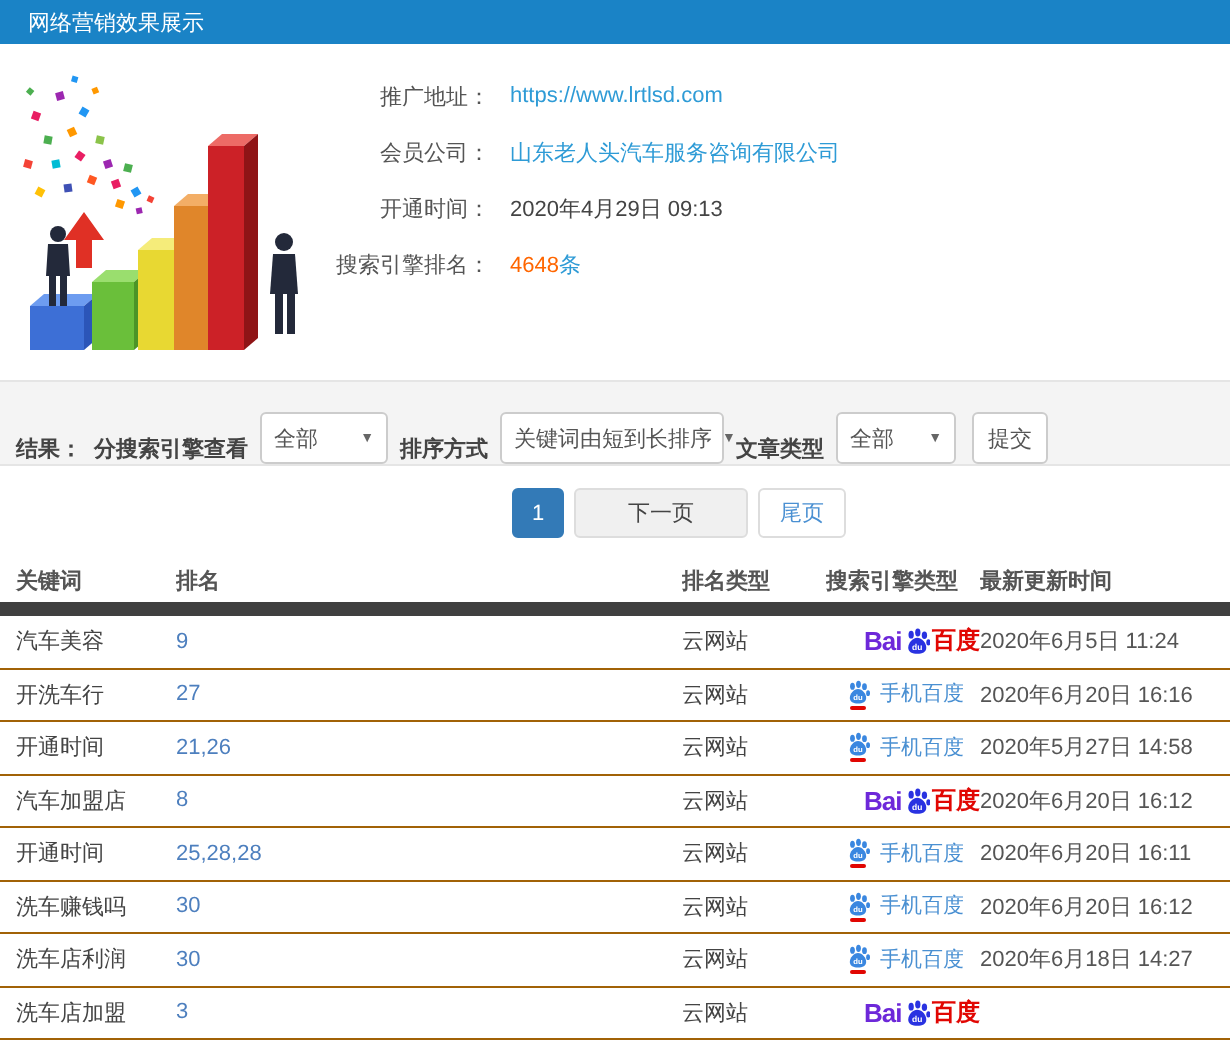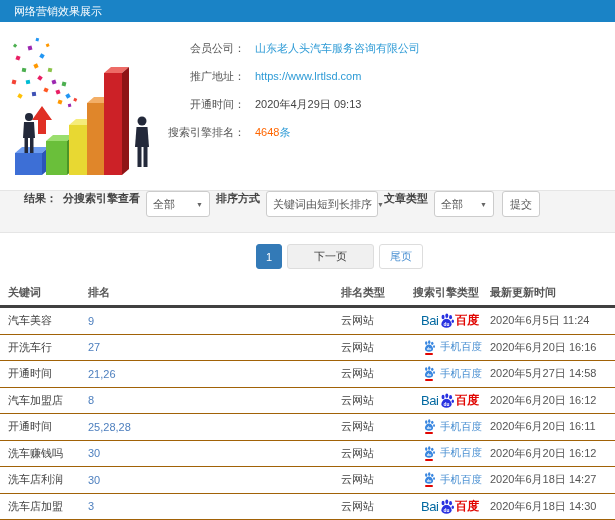--- a/index.html
+++ b/index.html
@@ -17,21 +17,21 @@
   .info-list { position:absolute; left:150px; top:12px; }
   .info-row { display:flex; height:28px; align-items:center; font-size:11px; }
   .info-label { width:95px; text-align:right; color:#555; }
   .info-value { margin-left:10px; color:#444; }
   .info-value.link { color:#2e9bd6; cursor:pointer; }
   .hl-num { color:#ff6600; }
   .hl-suffix { color:#2e9bd6; }
 
   
   .filterbar { height:43px; background:#f4f4f4; border-top:1px solid #e5e5e5; border-bottom:1px solid #e5e5e5;
-               display:flex; align-items:flex-start; padding:0 24px; font-size:11px; color:#333; }
+               display:flex; align-items:flex-end; padding:0 8px; font-size:11px; color:#333; }
   .result-label { font-weight:bold; color:#444; }
   .f-label { font-weight:bold; color:#444; margin:0 6px; white-space:nowrap; }
   .f-label:first-of-type { margin-left:auto; }
   .select { background:#fff; border:1px solid #ccc; border-radius:3px; height:26px;
             display:flex; align-items:center; justify-content:space-between;
             padding:0 6px; color:#555; cursor:pointer; white-space:nowrap; }
   .sel-engine { width:64px; } .sel-sort { width:112px; } .sel-article { width:60px; }
   .caret { font-size:7px; color:#666; margin-left:5px; }
   .submit-btn { margin-left:8px; width:38px; height:26px; background:#fff; border:1px solid #ccc;
                 border-radius:3px; color:#555; font-size:11px; cursor:pointer;
@@ -40,36 +40,36 @@
   
   .pager { height:47px; display:flex; align-items:center; padding-left:256px; gap:5px; }
   .pg-btn { height:25px; display:flex; align-items:center; justify-content:center;
             border:1px solid #ddd; border-radius:3px; font-size:11px; cursor:pointer; background:#fff; }
   .pg-current { width:26px; background:#337ab7; border-color:#337ab7; color:#fff; }
   .pg-next { padding:0 26px; background:#f0f0f0; color:#444; }
   .pg-last { padding:4px 10px; background:#fff; color:#4a90d2; }
 
   
   .table { width:615px; }
-  .thead { display:flex; height:28px; align-items:center; border-bottom:3px solid #404040;
+  .thead { display:flex; height:28px; align-items:center; border-bottom:7px solid #404040;
            font-size:11px; font-weight:bold; color:#555; }
   .trow { display:flex; height:26.5px; align-items:center; border-bottom:1px solid #a16207;
           font-size:11px; color:#444; }
   .td,.th { overflow:hidden; white-space:nowrap; }
   .c1 { width:88px; padding-left:8px; }
   .c2 { width:253px; }
   .c3 { width:72px; }
   .c4 { width:77px; }
   .c5 { flex:1; }
   .rank-val { color:#4d7fbe; cursor:pointer; }
   .date-val { color:#555; }
 
   
   .bd-logo { display:flex; align-items:center; margin-left:8px; }
-  .bd-bai { color:#0369a1; font-weight:normal; font-size:13px; letter-spacing:-0.5px; }
+  .bd-bai { color:#6d28d9; font-weight:bold; font-size:13px; letter-spacing:-0.5px;margin-left:11px; }
   .bd-paw { width:15px; height:15px; margin:0 1px; }
   .bd-cn { color:#e10602; font-weight:bold; font-size:12px; }
   .mb-logo { display:flex; align-items:center; margin-left:10px; }
   .mb-ico { display:flex; flex-direction:column; align-items:center; margin-right:5px; }
   .mb-paw { width:12px; height:12px; }
   .mb-bar { width:8px; height:2px; background:#e10602; margin-top:1px; border-radius:1px; }
   .mb-text { color:#4a90d2; font-size:10.5px; }
 </style>
 </head>
 <body>
@@ -145,26 +145,26 @@
       <g fill="#23293a">
         <circle cx="140" cy="93" r="4.5"></circle>
         <path d="M134.5 99 L145.5 99 L147 119 L133 119 Z"></path>
         <rect x="135.5" y="119" width="4" height="20"></rect>
         <rect x="141.5" y="119" width="4" height="20"></rect>
       </g>
     </svg>
 
     <div class="info-list">
       <div class="info-row">
+        <span class="info-label">推广地址：</span>
+        <span class="info-value link">https://www.lrtlsd.com</span>
+      </div>
+      <div class="info-row">
         <span class="info-label">会员公司：</span>
         <span class="info-value link">山东老人头汽车服务咨询有限公司</span>
-      </div>
-      <div class="info-row">
-        <span class="info-label">推广地址：</span>
-        <span class="info-value link">https://www.lrtlsd.com</span>
       </div>
       <div class="info-row">
         <span class="info-label">开通时间：</span>
         <span class="info-value">2020年4月29日 09:13</span>
       </div>
       <div class="info-row">
         <span class="info-label">搜索引擎排名：</span>
         <span class="info-value"><span class="hl-num">4648</span><span class="hl-suffix">条</span></span>
       </div>
     </div>
@@ -382,18 +382,17 @@
     <ellipse cx="52" cy="18" rx="10" ry="15"></ellipse>
     <ellipse cx="77" cy="28" rx="10" ry="14"></ellipse>
     <ellipse cx="92" cy="55" rx="8" ry="12"></ellipse>
     <path d="M50 38 C32 38 16 58 16 75 C16 91 31 98 50 98 C69 98 84 91 84 75 C84 58 68 38 50 38 Z"></path>
   </g>
   <text x="50" y="85" font-size="32" fill="#fff" text-anchor="middle" font-weight="bold">du</text>
 </svg>
               <span class="bd-cn">百度</span>
             </span>
           </div>
-          <div class="td c5 date-val">2020年6月18日 14:30</div>
         </div>
       </div>
   </div>
 
 </div>
 
 </body></html>

